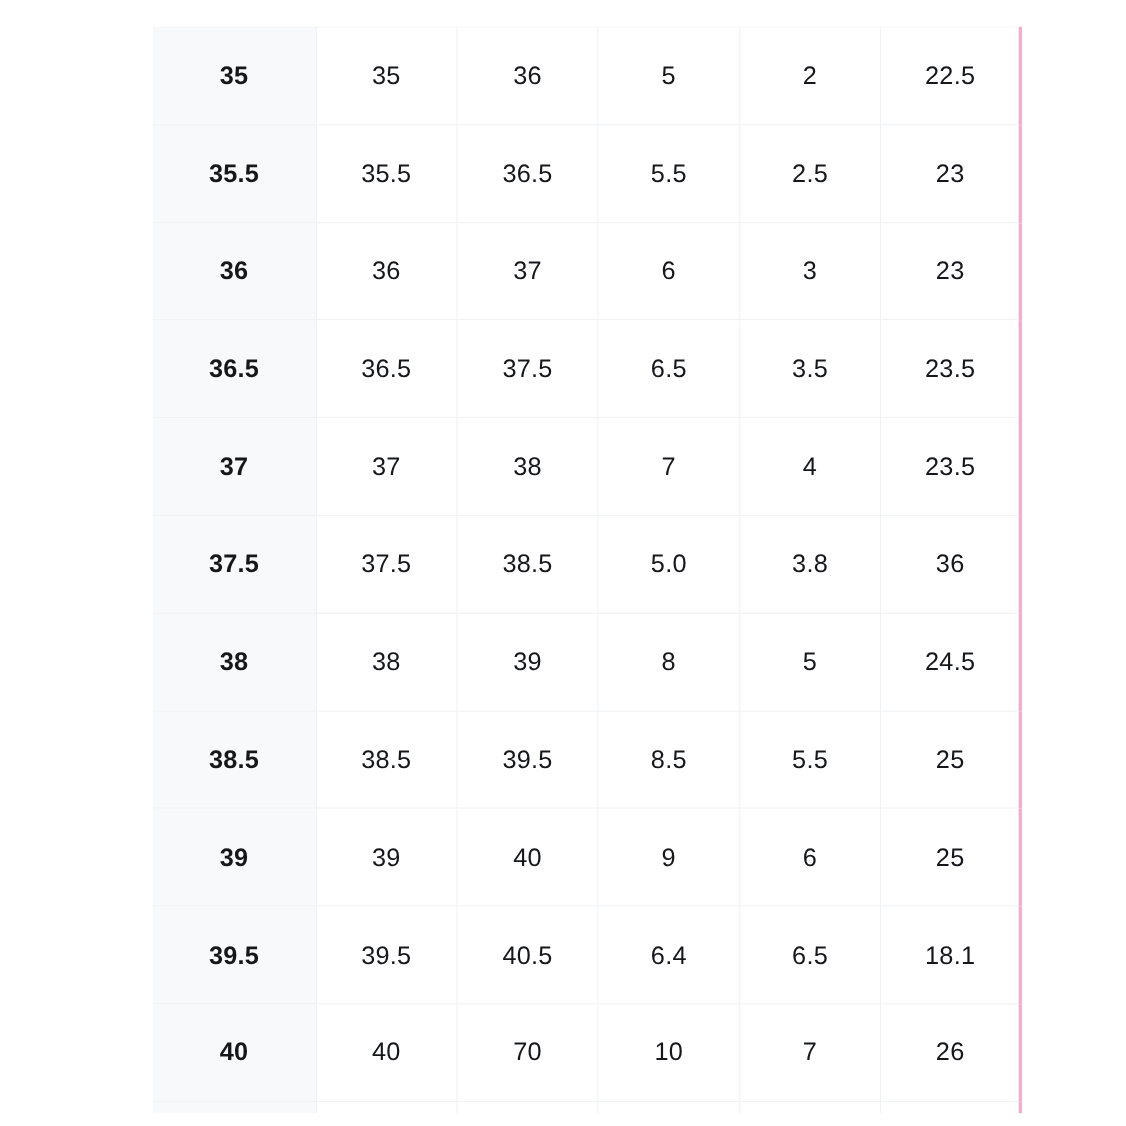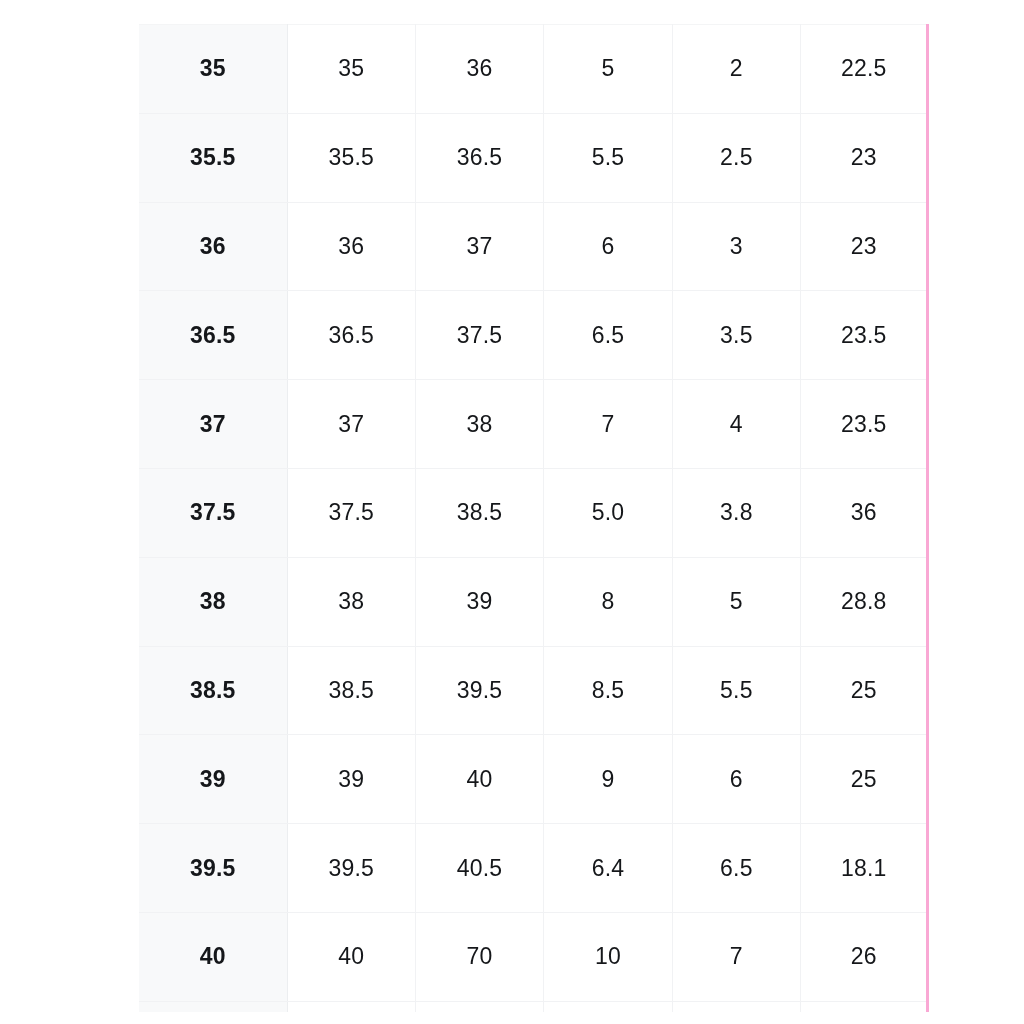--- a/index.html
+++ b/index.html
@@ -131,21 +131,21 @@
             <td>5.0</td>
             <td>3.8</td>
             <td>36</td>
           </tr>
           <tr>
             <td class="first-col">38</td>
             <td>38</td>
             <td>39</td>
             <td>8</td>
             <td>5</td>
-            <td>28.8</td>
+            <td>24.5</td>
           </tr>
           <tr>
             <td class="first-col">38.5</td>
             <td>38.5</td>
             <td>39.5</td>
             <td>8.5</td>
             <td>5.5</td>
             <td>25</td>
           </tr>
           <tr>

